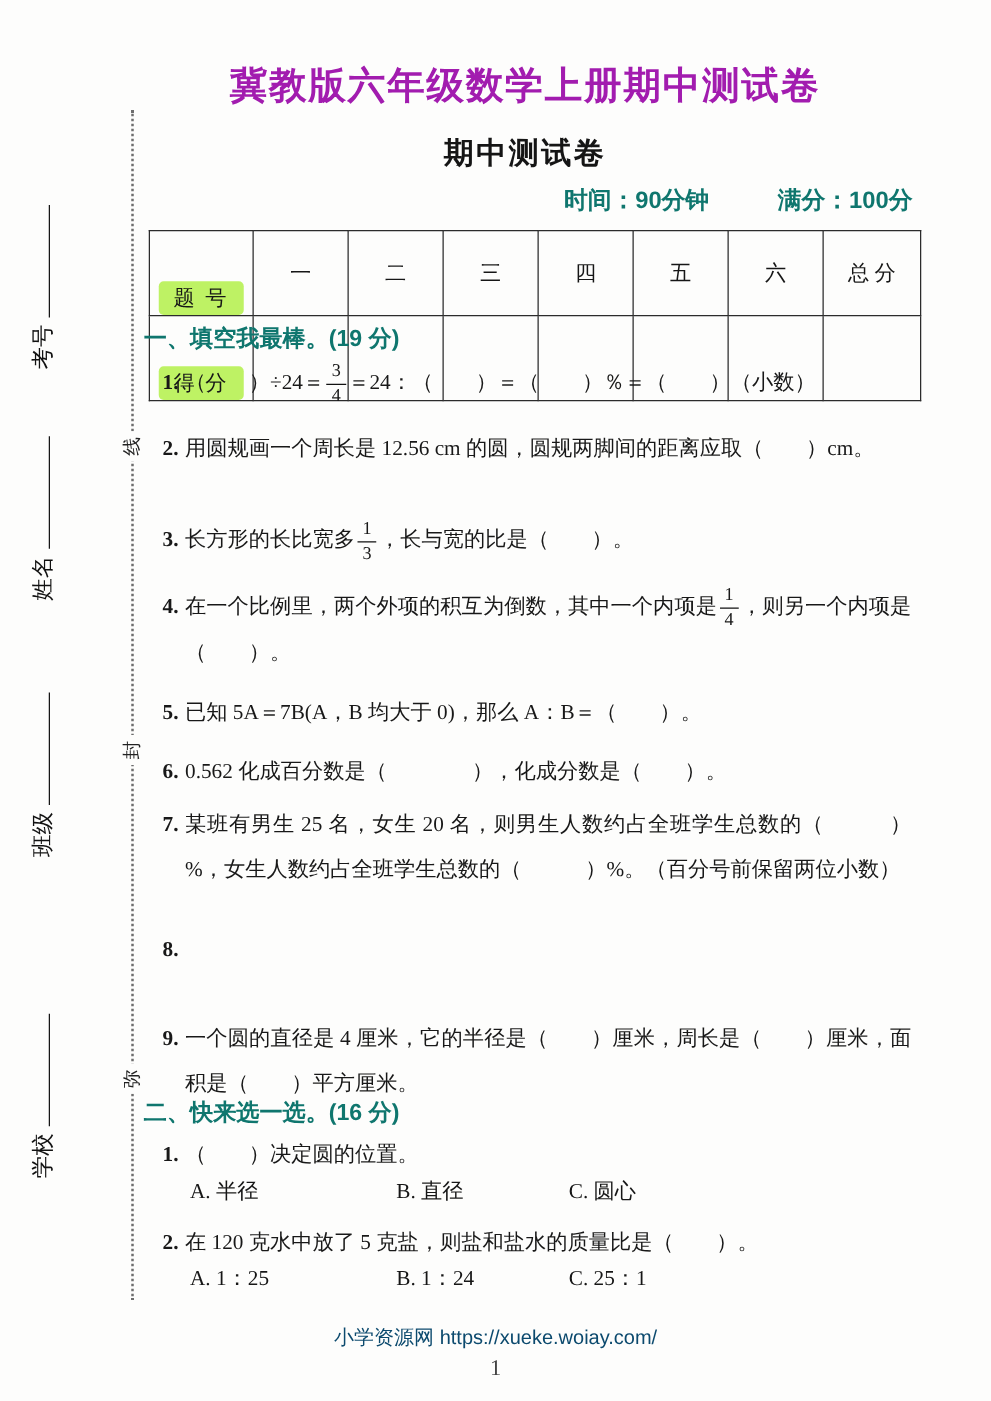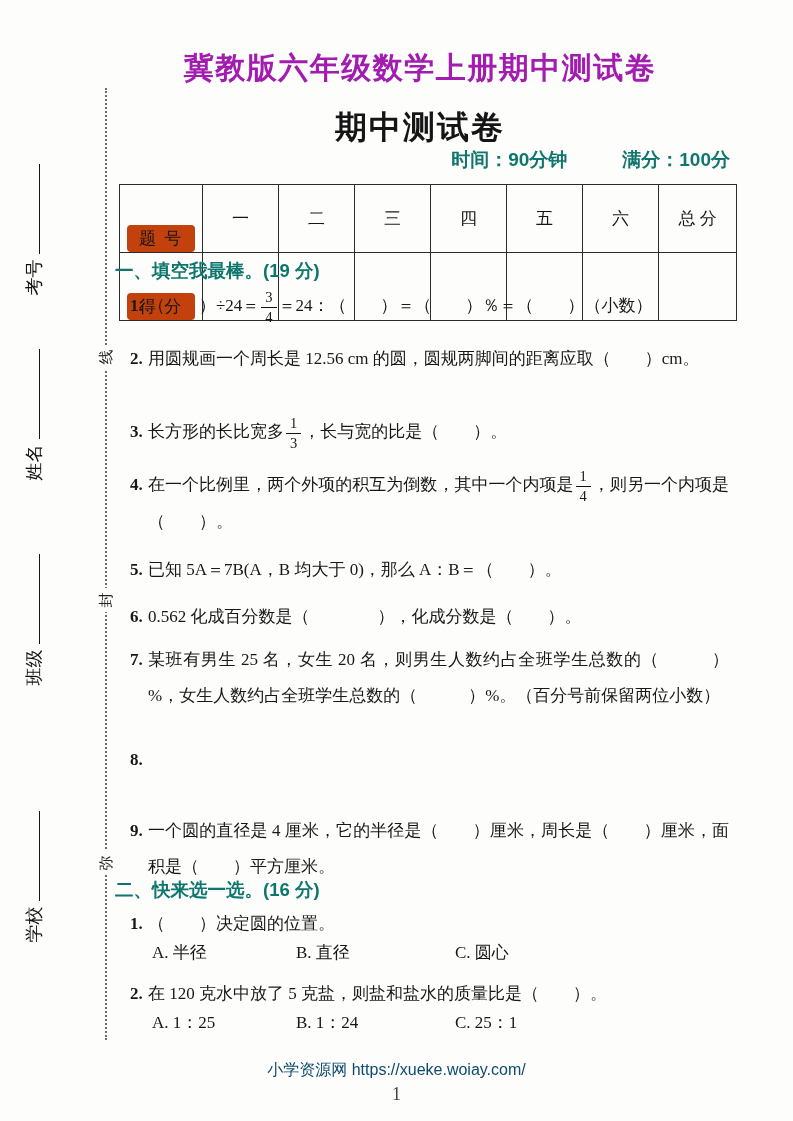--- a/index.html
+++ b/index.html
@@ -14,46 +14,46 @@
             border-left:2px dotted #6d6d6d;}
   .sealchar{position:absolute;left:94px;width:24px;height:24px;line-height:24px;
             text-align:center;background:#fdfdfc;font-size:15px;color:#222;
             transform:rotate(-90deg);z-index:2;}
   
   .title{position:absolute;left:110px;width:620px;top:48px;text-align:center;
          font-family:"Liberation Sans","DejaVu Sans",sans-serif;font-weight:bold;
          font-size:30px;letter-spacing:1.5px;color:#a21caf;}
   .subtitle{position:absolute;left:110px;width:620px;top:106px;text-align:center;
             font-family:"Liberation Sans","DejaVu Sans",sans-serif;font-weight:bold;
-            font-size:32px;letter-spacing:2px;color:#151515;}
+            font-size:24px;letter-spacing:2px;color:#151515;}
   .infoline{position:absolute;left:110px;width:620px;top:147px;text-align:right;
             font-family:"Liberation Sans","DejaVu Sans",sans-serif;font-weight:bold;
             font-size:19px;color:#0f766e;}
   .infoline .gap{display:inline-block;width:55px;}
   
   table.score{position:absolute;left:119px;top:184px;border-collapse:collapse;
               table-layout:fixed;width:609px;}
   table.score td{border:1.6px solid #2b2b2b;height:32px;text-align:center;
                  font-size:17px;padding:0;}
-  td.headcell .badge{display:inline-block;background:#c2410c;border-radius:4px;
+  td.headcell .badge{display:inline-block;background:#bef264;border-radius:4px;
                      padding:2px 12px;letter-spacing:2px;margin-top:40px;}
   
   .sechead{position:absolute;left:115px;width:615px;
            font-family:"Liberation Sans","DejaVu Sans",sans-serif;font-weight:bold;
            font-size:18.5px;color:#0f766e;}
   .q{position:absolute;left:130px;width:599px;padding-left:18px;box-sizing:border-box;
      font-size:17px;line-height:36px;text-align:justify;color:#181818;}
   .qnum{position:absolute;left:0;top:0;font-weight:bold;}
   .frac{display:inline-block;vertical-align:middle;text-align:center;
         font-size:14.5px;line-height:1.15;margin:0 2px;}
   .frac .fn{display:block;padding:0 4px 1px;border-bottom:1.4px solid #111;}
   .frac .fd{display:block;padding-top:1px;}
   .opts{position:absolute;left:130px;width:600px;height:34px;font-size:17px;}
   .opts span{position:absolute;top:0;white-space:nowrap;}
-  .opts .oA{left:22px;} .opts .oB{left:166px;} .opts .oC{left:325px;}
+  .opts .oA{left:22px;} .opts .oB{left:187px;} .opts .oC{left:325px;}
   
   .watermark{position:absolute;left:0;width:793px;top:1060px;text-align:center;
              font-family:"Liberation Sans","DejaVu Sans",sans-serif;
              font-size:16px;color:#0c4a6e;}
   .pagenum{position:absolute;left:0;width:793px;top:1084px;text-align:center;
            font-size:18px;color:#444;}
 </style>
 </head>
 <body>
 

